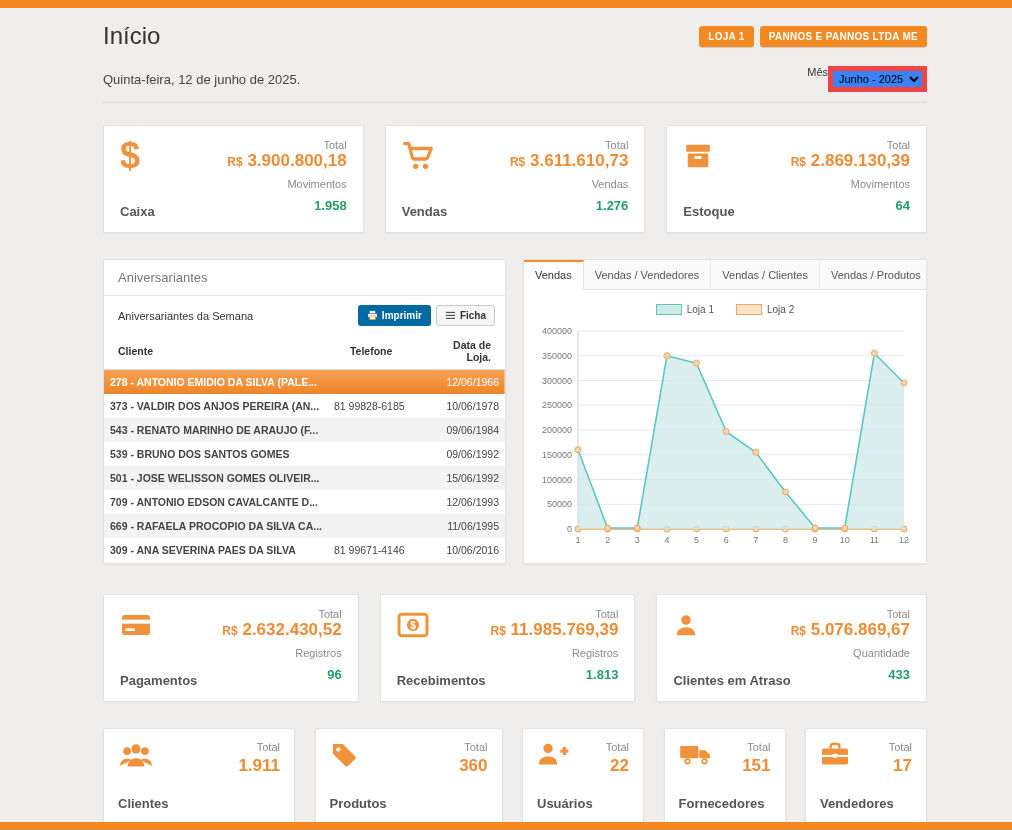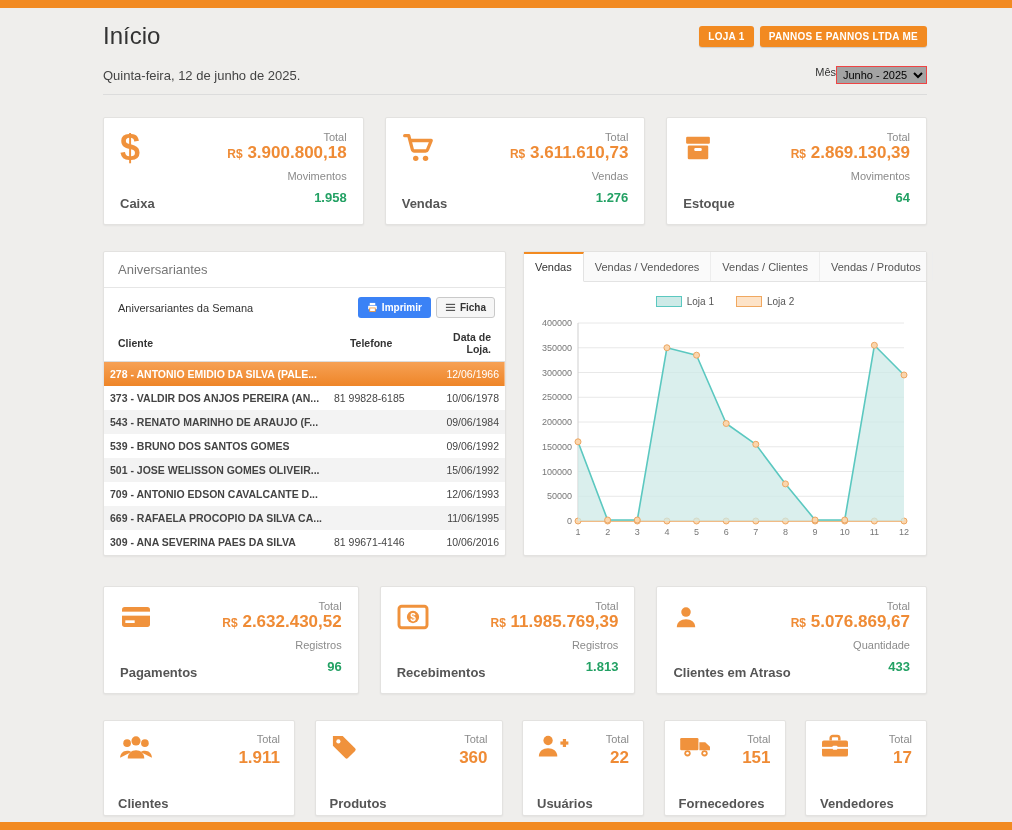--- a/index.html
+++ b/index.html
@@ -25,21 +25,21 @@
     font-family:"Liberation Sans", sans-serif;
   }
 
   
   .date-row {
     display:flex; justify-content:space-between; align-items:center;
     margin-top:16px; padding-bottom:10px; border-bottom:1px solid #dcdcdc;
   }
   .date-text { font-size:13px; color:#444; }
   .month-box { font-size:11px; color:#333; display:flex; align-items:flex-start; }
-  .month-box select { font-size:11px; padding:1px 2px; border:1px solid #ef4444; background:#a3a3a3;
+  .month-box select { font-size:11px; padding:1px 2px; border:5px solid #ef4444; background:#3b82f6;
     font-family:"Liberation Sans", sans-serif; }
 
   
   .card {
     background:#fff; border:1px solid #e3e2e0; border-radius:2px;
     box-shadow:0 1px 2px rgba(0,0,0,.05);
   }
 
   
   .stats-row { display:flex; gap:21px; margin-top:22px; }
@@ -58,21 +58,21 @@
   
   .middle { display:flex; gap:17px; margin-top:26px; }
   .bday-panel { width:403px; }
   .chart-panel { width:404px; }
 
   .panel-header { padding:10px 14px; font-size:13px; color:#777; border-bottom:1px solid #e6e6e6; }
   .sub-row { display:flex; justify-content:space-between; align-items:center; padding:9px 10px 8px 14px; }
   .sub-title { font-size:11px; color:#333; }
   .sub-buttons { display:flex; gap:5px; }
   .btn-print {
-    background:#3b82f6; color:#fff; border:none; border-radius:3px;
+    background:#0369a1; color:#fff; border:none; border-radius:3px;
     font-size:10px; font-weight:bold; padding:4px 9px; display:flex; align-items:center; gap:4px;
     cursor:pointer; font-family:"Liberation Sans", sans-serif;
   }
   .btn-ficha {
     background:#f6f6f6; color:#333; border:1px solid #c9c9c9; border-radius:3px;
     font-size:10px; font-weight:bold; padding:4px 8px; display:flex; align-items:center; gap:4px;
     cursor:pointer; font-family:"Liberation Sans", sans-serif;
   }
 
   table.bdays { width:100%; border-collapse:collapse; font-size:10.5px; }
@@ -108,21 +108,21 @@
   .sw-loja1 { background:#cdeae7; border:1px solid #5bc8c0; }
   .sw-loja2 { background:#fde3c8; border:1px solid #f0a860; }
 
   
   .count-row { display:flex; justify-content:space-between; margin-top:26px; }
   .count-card { height:96px; padding:12px 14px; position:relative; }
   .w-lg { width:192px; } .w-md { width:188px; } .w-sm { width:122px; }
   .count-icon { position:absolute; left:14px; top:12px; }
   .count-total { position:absolute; right:14px; top:12px; font-size:11px; color:#8b8b8b; }
   .count-value { position:absolute; right:14px; top:27px; font-size:17px; font-weight:bold; color:#ef8b35; }
-  .count-label { position:absolute; left:14px; bottom:4px; font-size:13px; font-weight:bold; color:#555; white-space:nowrap; }
+  .count-label { position:absolute; left:14px; bottom:12px; font-size:13px; font-weight:bold; color:#555; white-space:nowrap; }
 
   svg.icon { display:block; }
 </style>
 </head>
 <body>
 
 <div class="topbar"></div>
 
 <div class="container">
 

